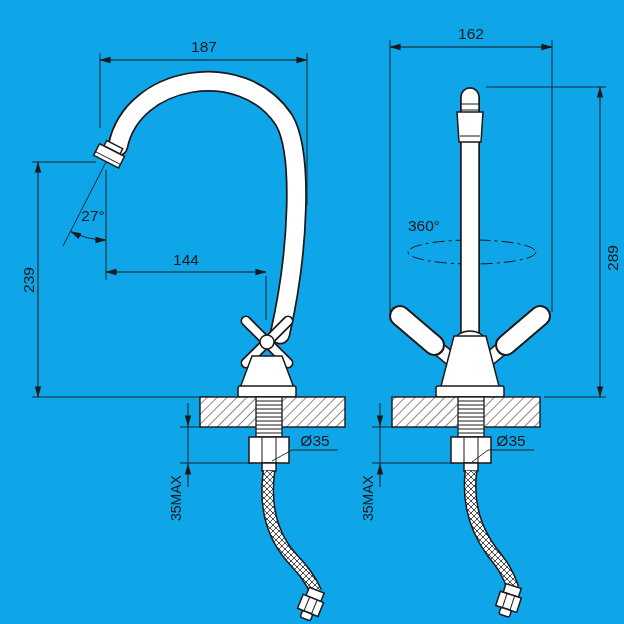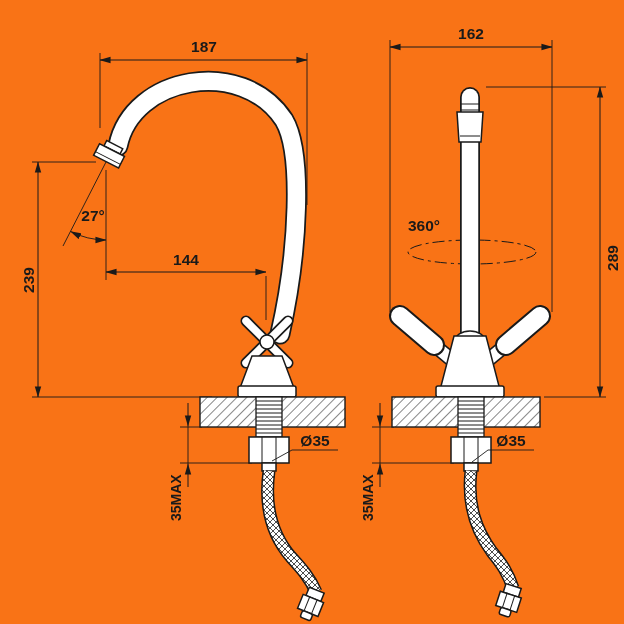--- a/index.html
+++ b/index.html
@@ -1,17 +1,17 @@
 <!DOCTYPE html>
 <html><head>
 <meta charset="utf-8">
 <style>
   html,body{margin:0;padding:0;background:#ffffff;}
-  .page{width:624px;height:624px;background:#f97316;overflow:hidden;position:relative;
-        font-family:"Liberation Sans", sans-serif;font-weight:bold;}
+  .page{width:624px;height:624px;background:#0ea5e9;overflow:hidden;position:relative;
+        font-family:"Liberation Sans", sans-serif;}
   svg{display:block;}
   text{font-family:"Liberation Sans", sans-serif;font-size:15.5px;fill:#1a1a1a;}
   text.small{font-size:14px;}
   .thin{stroke:#1a1a1a;stroke-width:0.9;fill:none;}
   .dim{stroke:#1a1a1a;stroke-width:1;fill:none;}
   .outline{stroke:#1a1a1a;stroke-width:1.5;fill:#ffffff;}
   .detail{stroke:#1a1a1a;stroke-width:1;fill:none;}
 </style>
 </head>
 <body>

